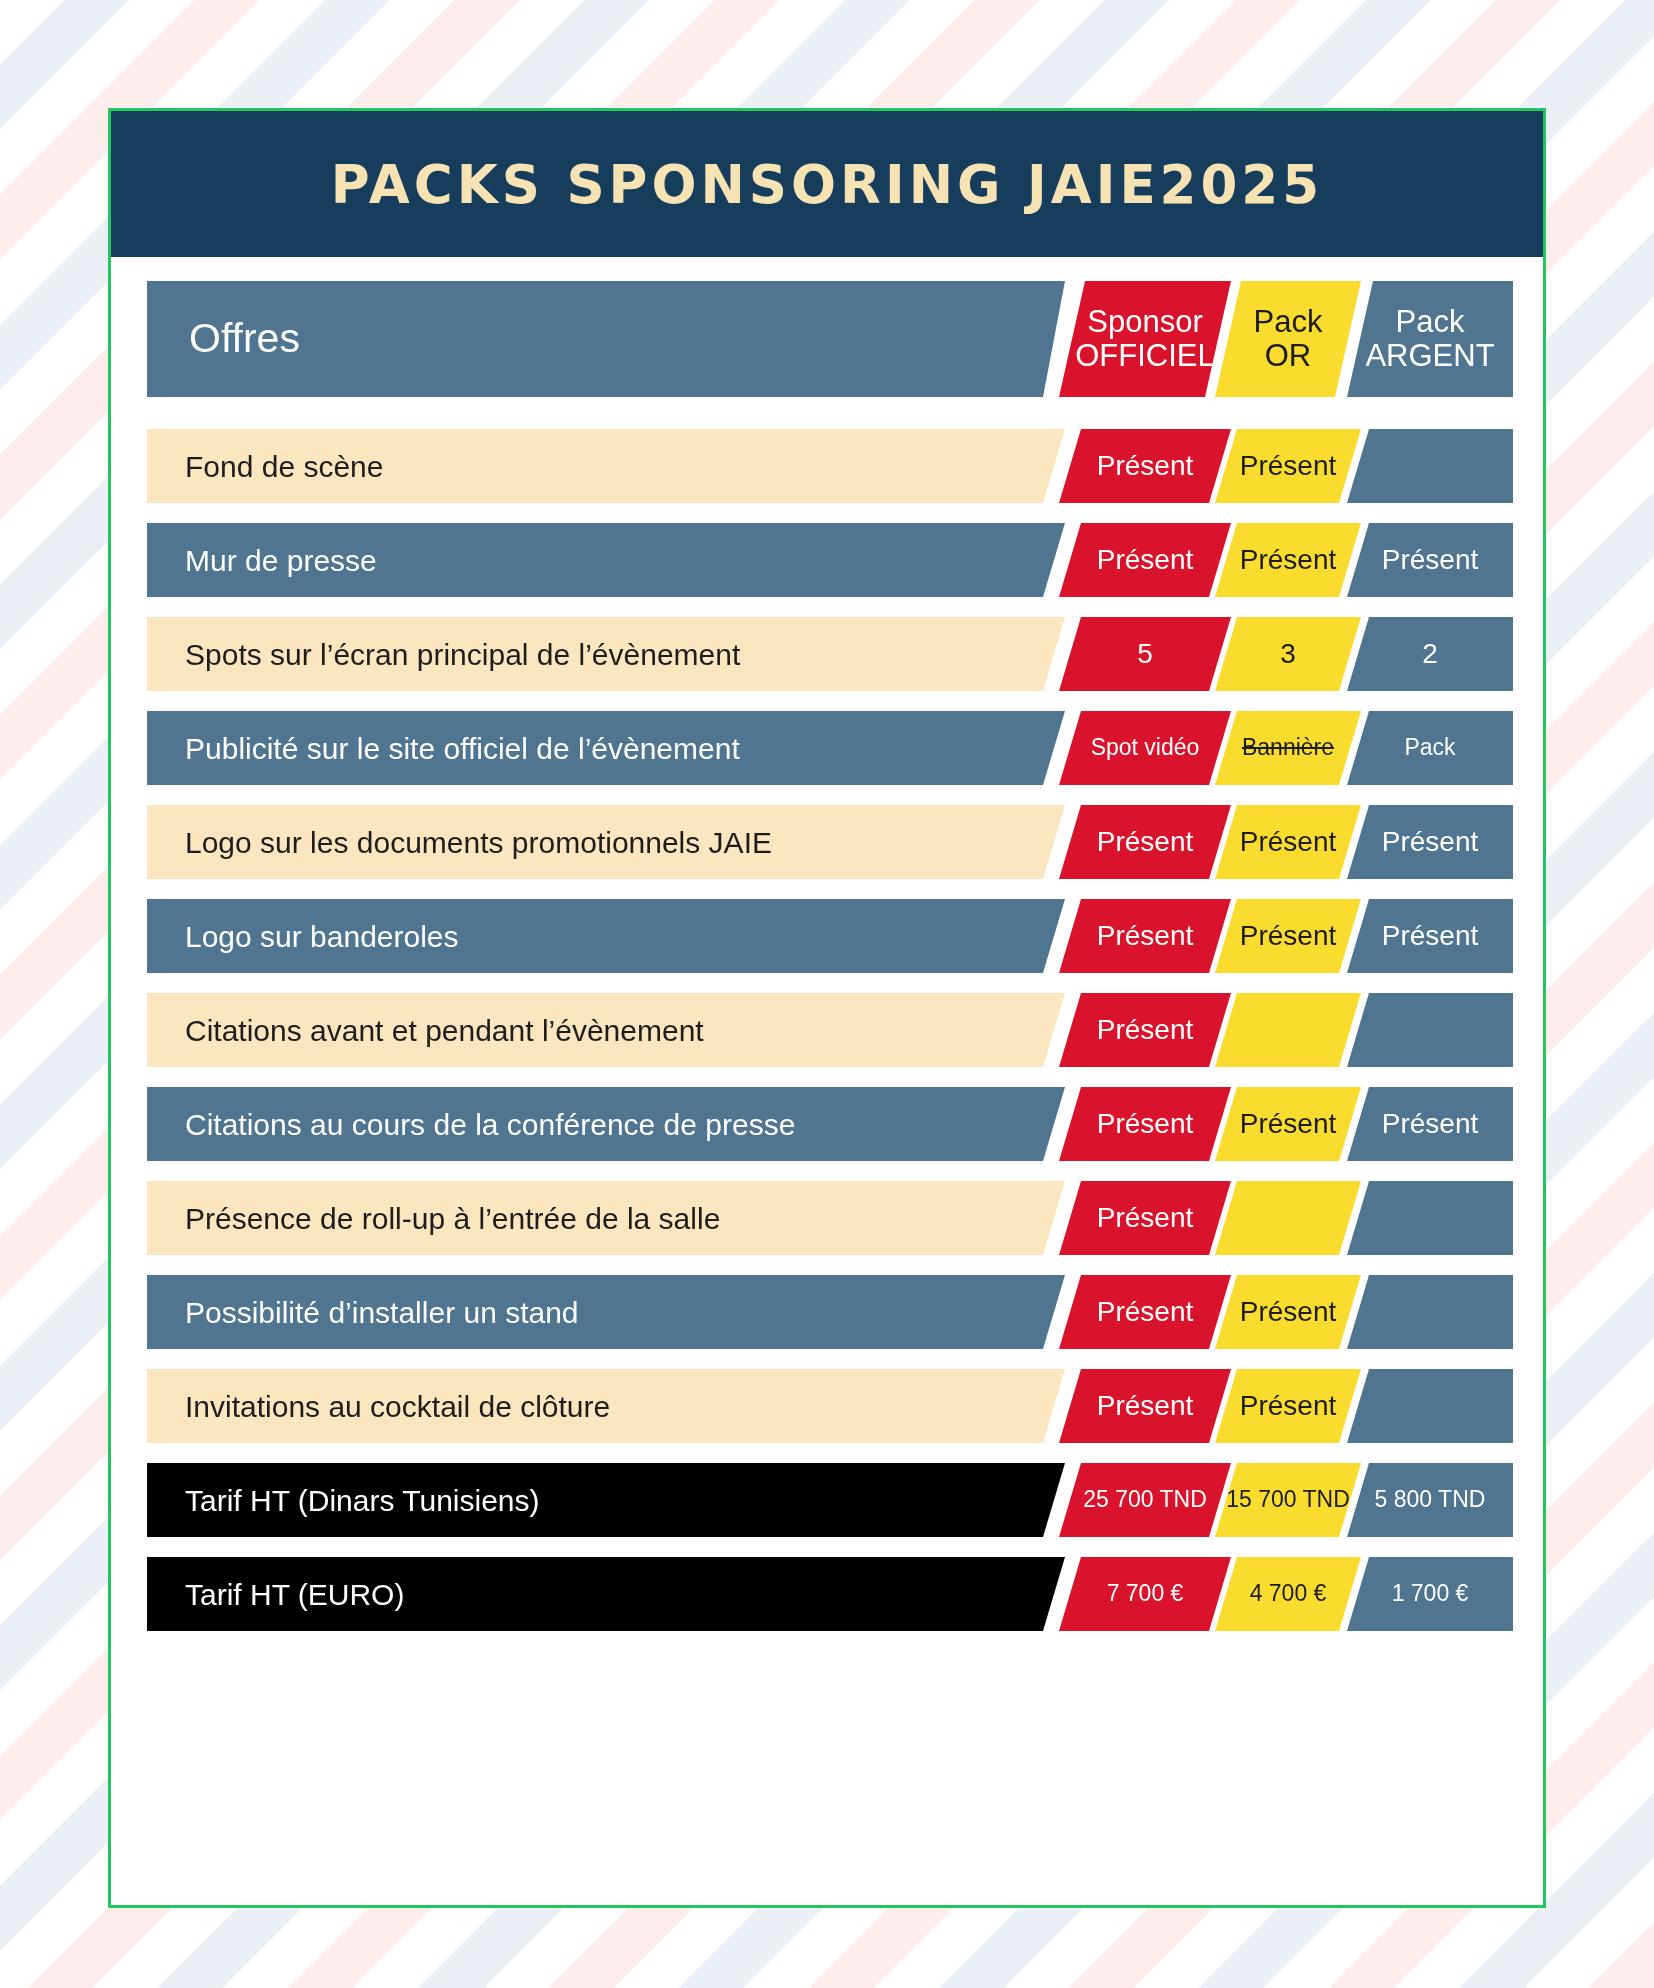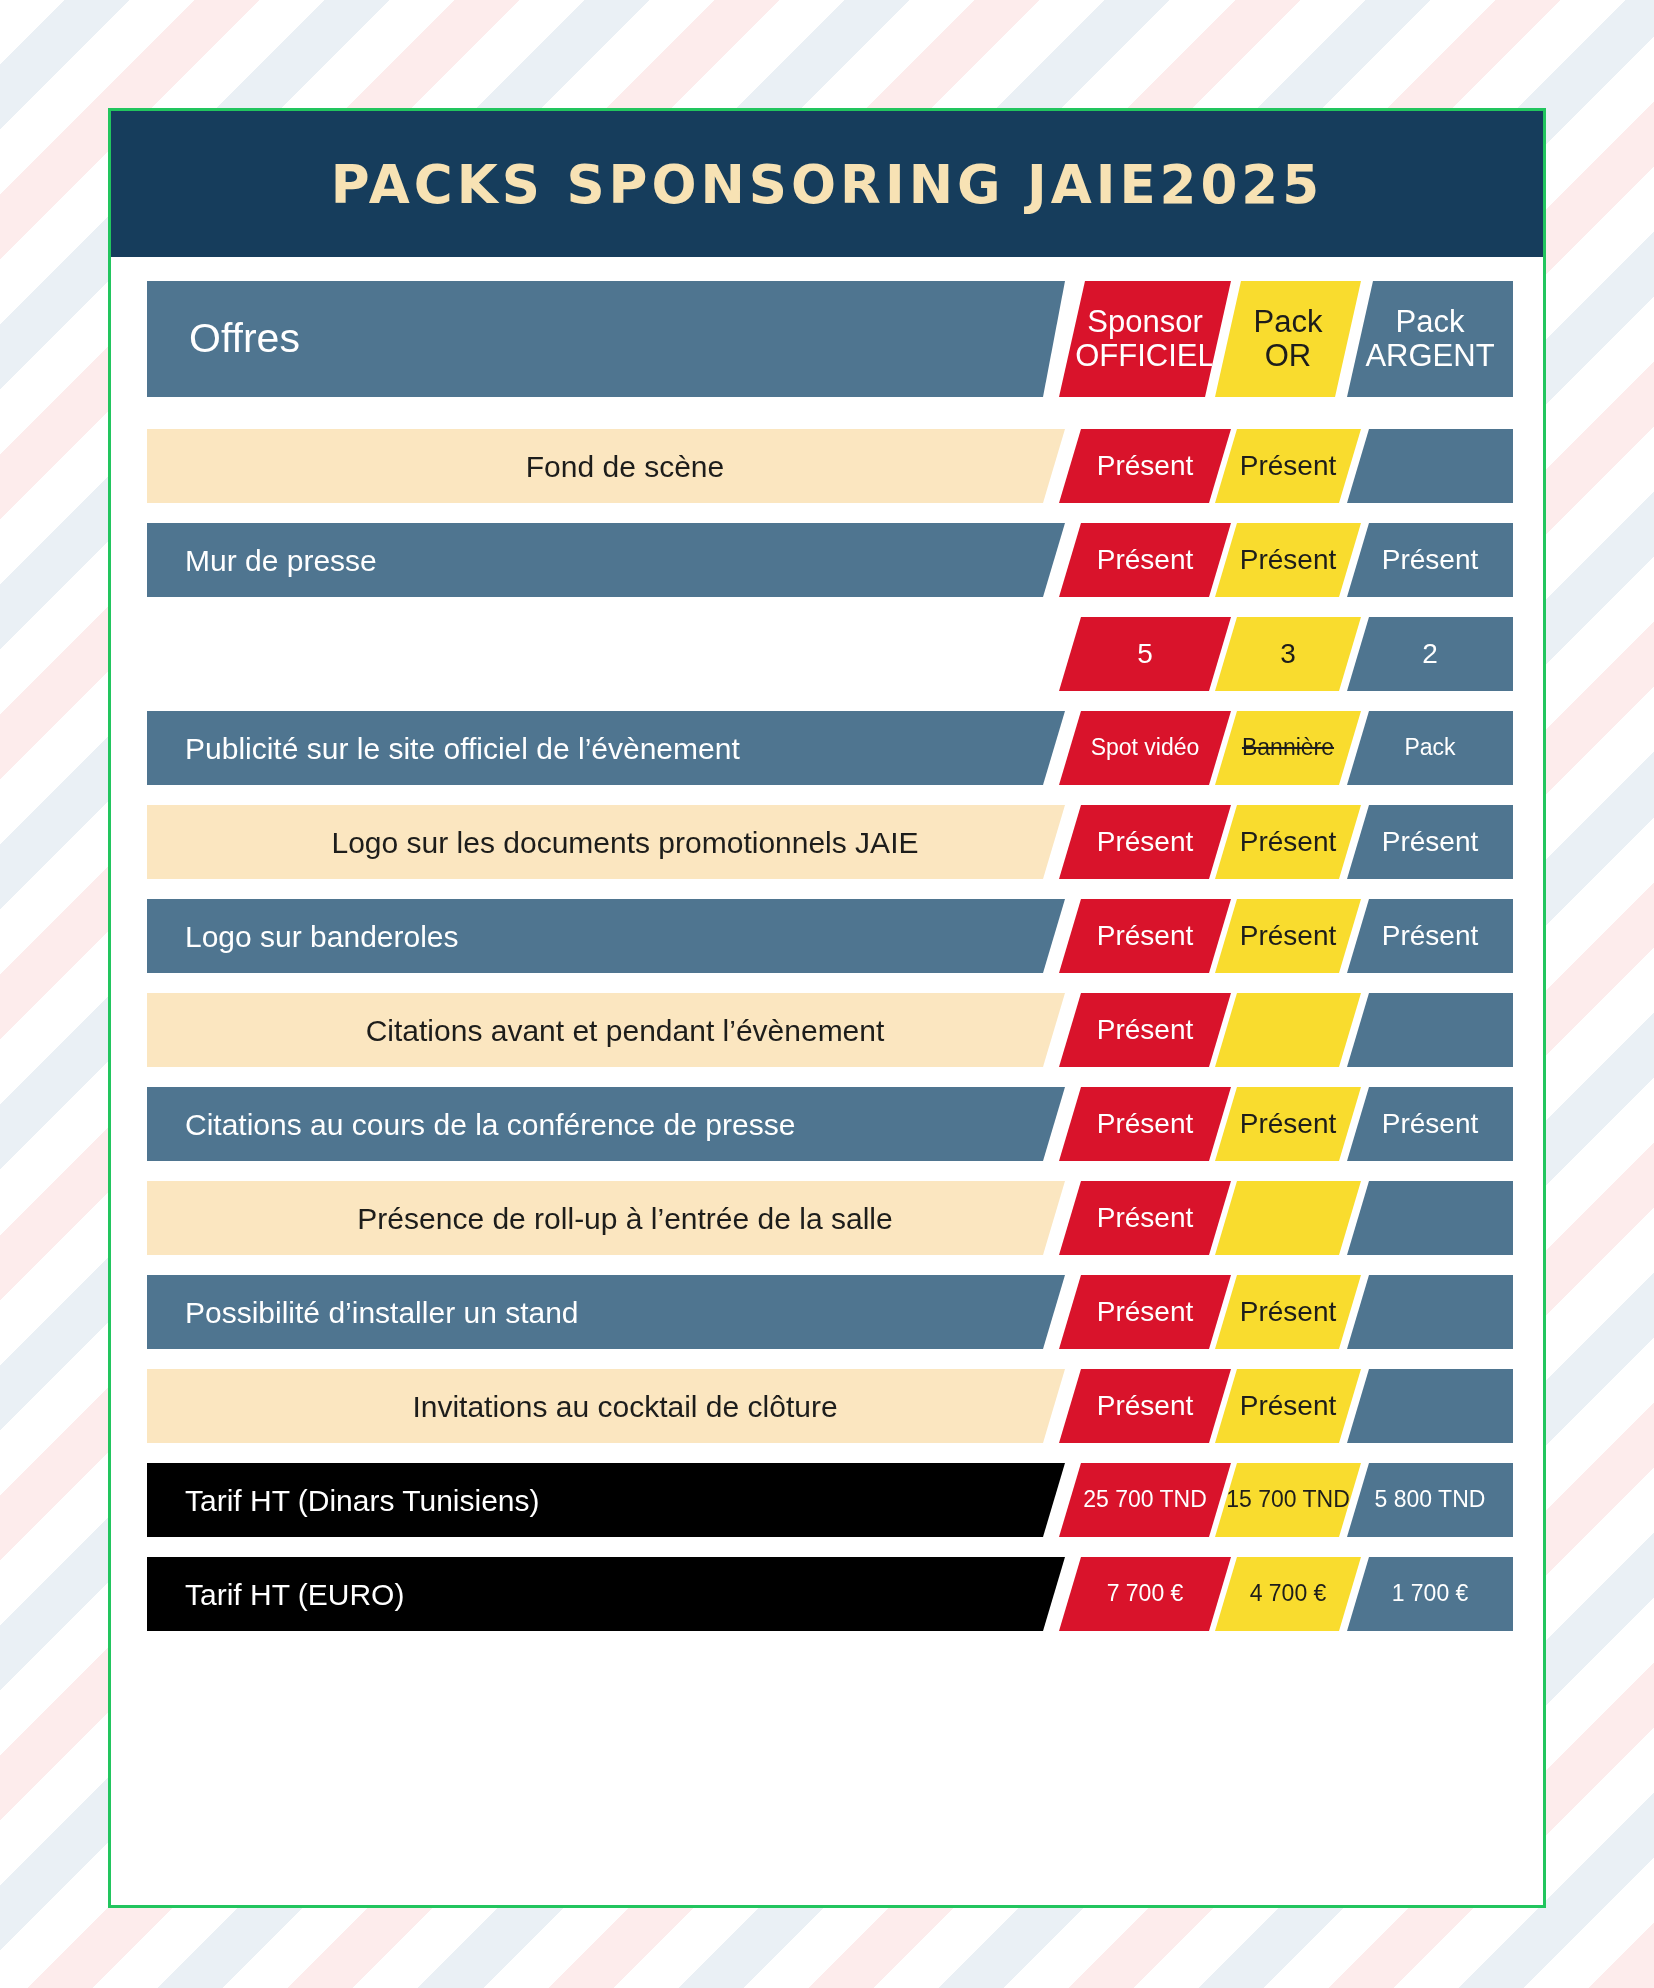--- a/index.html
+++ b/index.html
@@ -92,21 +92,20 @@
     padding-left: 38px;
     -webkit-clip-path: polygon(0 0, 100% 0, calc(100% - 22px) 100%, 0 100%);
     clip-path: polygon(0 0, 100% 0, calc(100% - 22px) 100%, 0 100%);
   }
   .label-cell .label-text {
     font-size: 30px;
     line-height: 1.1;
   }
   .label-cell.cream {
     background: #fbe6c0;
-    justify-content: center;
   }
   .label-cell.cream .label-text { color: #1d1d1b; }
   .label-cell.steel {
     background: #4f7590;
   }
   .label-cell.steel .label-text { color: #ffffff; }
   .label-cell.navy {
     background: #000000;
   }
   .label-cell.navy .label-text { color: #ffffff; }
@@ -200,20 +199,23 @@
     <div class="row">
       <div class="label-cell steel">
         <span class="label-text">Mur de presse</span>
       </div>
       <div class="val c1">Présent</div>
       <div class="val c2">Présent</div>
       <div class="val c3">Présent</div>
     </div>
 
     <div class="row">
+      <div class="label-cell cream">
+        <span class="label-text">Spots sur l’écran principal de l’évènement</span>
+      </div>
       <div class="val c1">5</div>
       <div class="val c2">3</div>
       <div class="val c3">2</div>
     </div>
 
     <div class="row">
       <div class="label-cell steel">
         <span class="label-text">Publicité sur le site officiel de l’évènement</span>
       </div>
       <div class="val c1 small">Spot vidéo</div>

